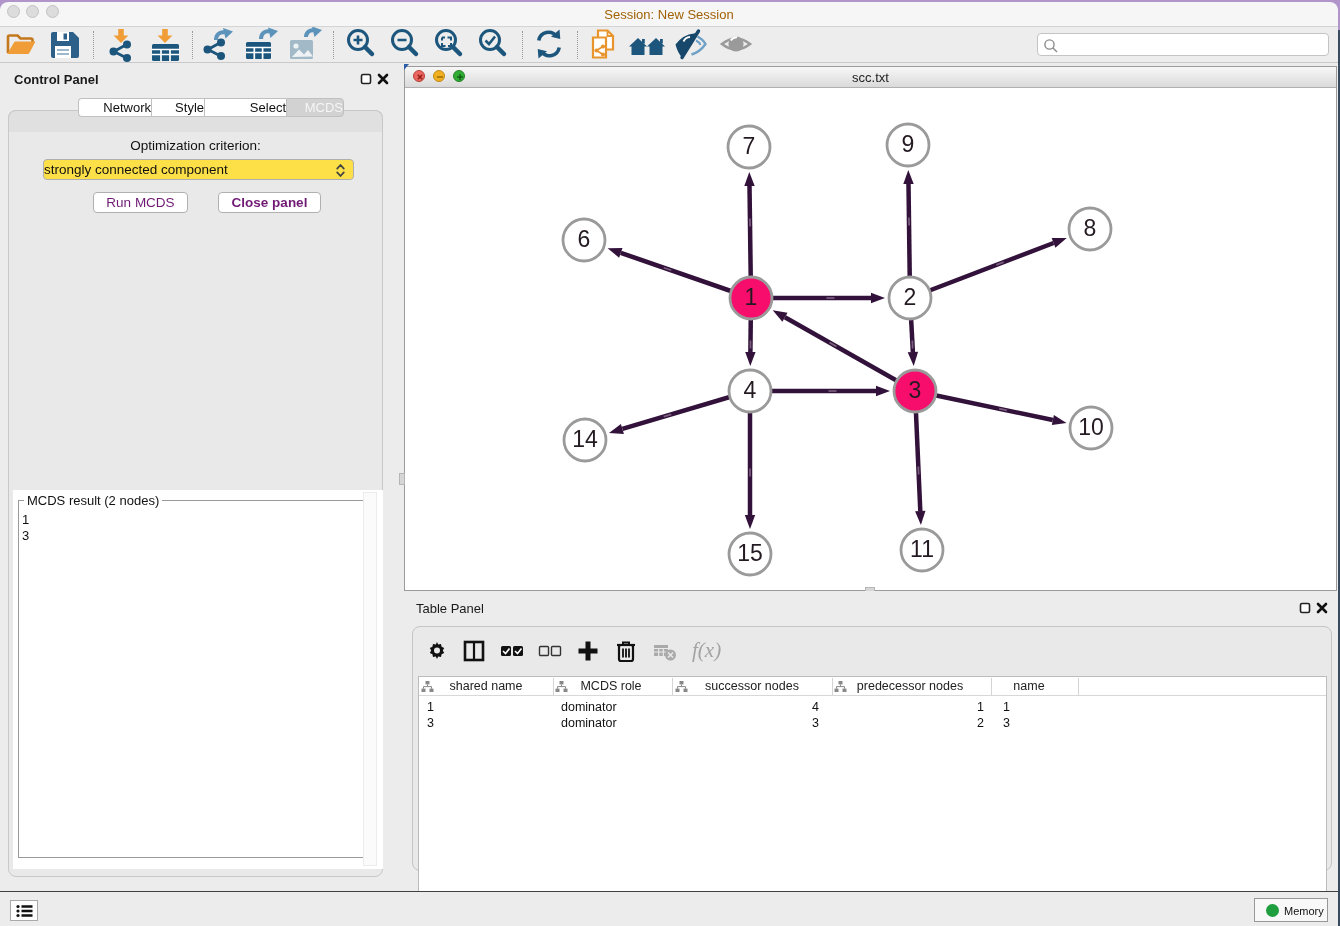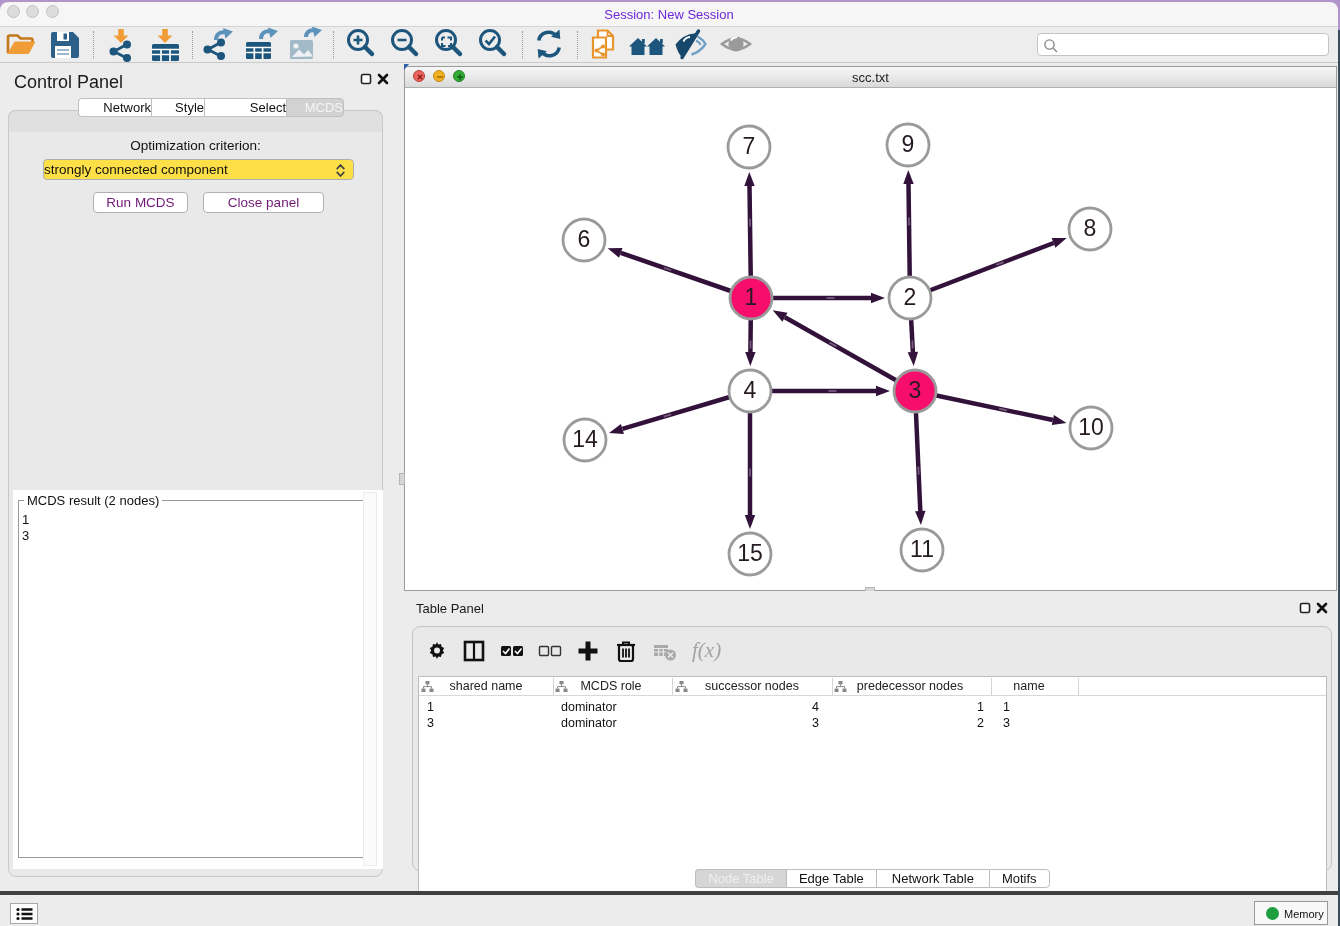--- a/index.html
+++ b/index.html
@@ -2,28 +2,28 @@
 <html><head>
 <meta charset="utf-8">
 <style>
 * { margin:0; padding:0; box-sizing:border-box; }
 html,body { width:1340px; height:926px; overflow:hidden; }
 body { font-family:"Liberation Sans", sans-serif; background:#3a4a5e; position:relative; }
 #deskstrip { position:absolute; left:0; top:0; width:1340px; height:30px; background:#b195ca; }
 #win { position:absolute; left:0; top:2px; width:1338px; height:924px; background:#ececec; border-radius:8px 8px 0 0; overflow:hidden; box-shadow: inset 0 1px 0 #b49dd3; }
 #titlebar { position:absolute; left:0; top:0; width:100%; height:25px; background:#f6f6f6; border-bottom:1px solid #d4d4d4; border-radius:8px 8px 0 0; }
 .tl { position:absolute; top:3px; width:13px; height:13px; border-radius:50%; background:#dcdcdc; border:1px solid #c2c2c2; }
-#title-text { position:absolute; top:5px; left:0; width:100%; text-align:center; font-size:13px; color:#6d28d9; }
+#title-text { position:absolute; top:5px; left:0; width:100%; text-align:center; font-size:13px; color:#a16207; }
 #toolbar { position:absolute; left:0; top:25px; width:100%; height:36px; background:#ededed; border-bottom:1px solid #c9c9c9; }
 .tsep { position:absolute; top:4px; height:28px; width:0; border-left:1px dotted #999; }
 .ticon { position:absolute; top:0px; }
 #searchbox { position:absolute; left:1037px; top:6px; width:292px; height:23px; background:#fff; border:1px solid #c4c4c4; border-radius:4px; }
 
 #cpanel { position:absolute; left:0; top:61px; width:391px; height:829px; background:#ececec; }
-#cp-title { position:absolute; left:14px; top:9px; font-size:18px; color:#1a1a1a; }
+#cp-title { position:absolute; left:14px; top:9px; font-size:13px; color:#1a1a1a;font-weight:bold; }
 .panebtn { position:absolute; top:10px; }
 #cp-tabbox { position:absolute; left:8px; top:47px; width:375px; height:767px; border:1px solid #c8c8c8; border-radius:8px; background:#e9e9e9; }
 #cp-tabbox-top { position:absolute; left:8px; top:47px; width:375px; height:22px; background:#e0e0e0; border:1px solid #c8c8c8; border-bottom:none; border-radius:8px 8px 0 0; }
 #cp-tabs { position:absolute; left:78px; top:35px; height:19px; display:flex; font-size:13px; }
 .cptab { height:19px; line-height:18px; text-align:right; background:#fff; border:1px solid #c0c0c0; border-right:none; color:#111; }
 .cptab:first-child { border-radius:4px 0 0 4px; }
 .cptab:last-child { border-radius:0 4px 4px 0; border-right:1px solid #c0c0c0; }
 .cptab.sel { background:#d2d2d2; color:#f5f5f5; }
 #opt-label { position:absolute; left:0; top:75px; width:391px; text-align:center; font-size:13.5px; color:#111; }
 #cp-select { position:absolute; left:43px; top:96px; width:311px; height:21px; background:#fde047; border:1px solid #aeaeae; border-radius:4px; font-size:13.5px; color:#111; line-height:19px; }
@@ -50,21 +50,21 @@
 #tp-header { position:absolute; left:0; top:0; width:100%; height:19px; border-bottom:1px solid #d8d8d8; font-size:12.5px; color:#222; }
 .th-sep { position:absolute; top:1px; height:17px; width:0; border-left:1px solid #d4d4d4; }
 .th-label { position:absolute; top:2px; text-align:center; }
 .tr-cell { position:absolute; font-size:12.5px; color:#111; }
 #tp-tabs { position:absolute; left:0; top:278px; width:100%; display:flex; justify-content:center; font-size:13px; }
 .tptab { height:19px; line-height:18px; text-align:center; background:#fff; border:1px solid #bdbdbd; border-right:none; color:#111; padding:0 12px; }
 .tptab:first-child { border-radius:4px 0 0 4px; }
 .tptab:last-child { border-radius:0 4px 4px 0; border-right:1px solid #bdbdbd; }
 .tptab.sel { background:#d6d6d6; color:#efefef; }
 
-#statusbar { position:absolute; left:0; top:889px; width:100%; height:35px; background:#ececec; border-top:4px solid #404040; }
+#statusbar { position:absolute; left:0; top:889px; width:100%; height:35px; background:#ececec; border-top:1px solid #404040; }
 #list-btn { position:absolute; left:10px; top:8px; width:28px; height:21px; background:#fdfdfd; border:1px solid #a9a9a9; }
 #mem-btn { position:absolute; left:1254px; top:6px; width:74px; height:24px; background:#f8f8f8; border:1px solid #989898; font-size:11px; color:#111; overflow:hidden; }
 .resize-handle { position:absolute; background:#d6d6d6; border:1px solid #b5b5b5; }
 </style>
 </head>
 <body>
 <div id="deskstrip"></div>
 <div id="win">
   <div id="titlebar">
     <div class="tl" style="left:7px;"></div>
@@ -200,21 +200,21 @@
       <div class="cptab" style="width:73px;">Network</div>
       <div class="cptab" style="width:53px;">Style</div>
       <div class="cptab" style="width:82px;">Select</div>
       <div class="cptab sel" style="width:58px;">MCDS</div>
     </div>
     <div id="opt-label">Optimization criterion:</div>
     <div id="cp-select">strongly connected component<svg style="position:absolute; right:7px; top:3px;" width="11" height="15" viewBox="0 0 11 15">
           <path d="M2.2 5.6 L5.5 2 L8.8 5.6 M2.2 9.4 L5.5 13 L8.8 9.4" fill="none" stroke="#444" stroke-width="1.8" stroke-linecap="round" stroke-linejoin="round"></path>
         </svg></div>
     <div class="cp-btn" style="left:93px; width:95px;">Run MCDS</div>
-    <div class="cp-btn" style="left:203px; width:121px;">Close panel</div>
+    <div class="cp-btn" style="left:218px; width:103px;font-weight:bold;">Close panel</div>
     <div id="mcds-box">
       <div id="mcds-border"></div>
       <div id="mcds-label">MCDS result (2 nodes)</div>
       <div class="mcds-item" style="top:22px;">1</div>
       <div class="mcds-item" style="top:38px;">3</div>
       <div id="mcds-scroll"></div>
     </div>
   </div>
   <svg style="position:absolute; left:404px; top:62px; z-index:6;" width="5" height="6" viewBox="0 0 5 6">
       <path d="M0 0 h5 L0 6 z" fill="#2c5fa8"></path>
@@ -393,26 +393,20 @@
         <div class="tr-cell" style="left:142px; top:23px;">dominator</div>
         <div class="tr-cell" style="left:253px; top:23px; width:147px; text-align:right;">4</div>
         <div class="tr-cell" style="left:413px; top:23px; width:152px; text-align:right;">1</div>
         <div class="tr-cell" style="left:584px; top:23px;">1</div>
         <div class="tr-cell" style="left:8px; top:39px;">3</div>
         <div class="tr-cell" style="left:142px; top:39px;">dominator</div>
         <div class="tr-cell" style="left:253px; top:39px; width:147px; text-align:right;">3</div>
         <div class="tr-cell" style="left:413px; top:39px; width:152px; text-align:right;">2</div>
         <div class="tr-cell" style="left:584px; top:39px;">3</div>
     </div>
-    <div id="tp-tabs">
-      <div class="tptab sel" style="margin-left:14px;">Node Table</div>
-      <div class="tptab">Edge Table</div>
-      <div class="tptab" style="padding:0 15px;">Network Table</div>
-      <div class="tptab">Motifs</div>
-    </div>
   </div>
   <div id="statusbar">
     <div id="list-btn">
         <svg style="position:absolute; left:5px; top:3px;" width="17" height="14" viewBox="0 0 17 14">
           <circle cx="2" cy="2.5" r="1.6" fill="#111"></circle>
           <circle cx="2" cy="7" r="1.6" fill="#111"></circle>
           <circle cx="2" cy="11.5" r="1.6" fill="#111"></circle>
           <path d="M5.5 2.5 h11 M5.5 7 h11 M5.5 11.5 h11" stroke="#111" stroke-width="2.6"></path>
         </svg>
       </div>

